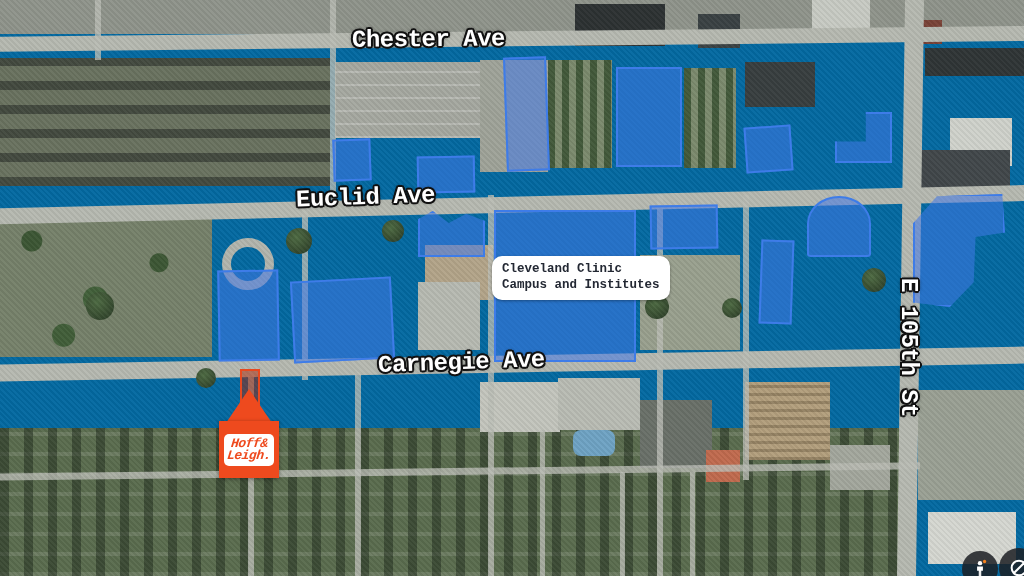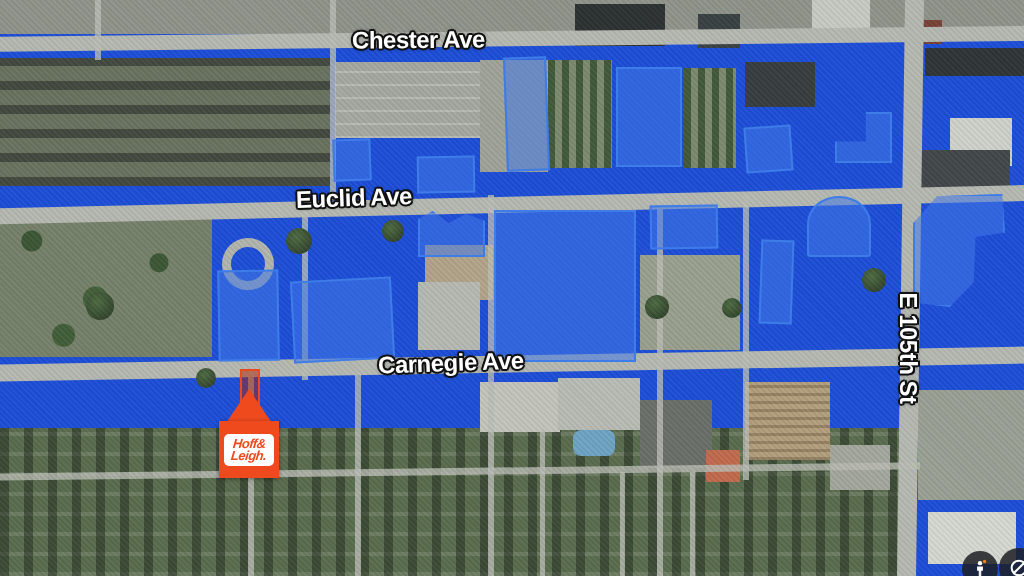--- a/index.html
+++ b/index.html
@@ -1,19 +1,19 @@
 <!DOCTYPE html>
 <html style="--brand: #ee4a1e;"><head>
 <meta charset="utf-8">
 <style>
   html,body{margin:0;padding:0;}
   #map{
     position:relative; width:1024px; height:576px; overflow:hidden;
-    background:#1d4ed8;
-    font-family:Liberation Sans, sans-serif;
+    background:#0369a1;
+    font-family:Liberation Mono, monospace;
   }
   .patch{position:absolute;}
   .tree{position:absolute;border-radius:50%;background:radial-gradient(circle at 40% 35%, #4e6b43, #32452c 75%);}
   .road{position:absolute;background:#b6b9b1;}
   .road.minor{background:rgba(186,189,181,0.8);}
   .grain{position:absolute;inset:0;pointer-events:none;
     background-image:repeating-linear-gradient(45deg, rgba(255,255,255,0.03) 0 2px, rgba(0,0,0,0.05) 2px 4px);}
   .hl{position:absolute;box-sizing:border-box;}
   .street-label{
     position:absolute;font-weight:700;color:#fff;white-space:nowrap;letter-spacing:-0.5px;
@@ -129,20 +129,24 @@
   <div id="marker">
     <div id="marker-pointer"></div>
     <div id="marker-square">
       <div id="marker-plate">
         <div class="marker-line">Hoff&amp;</div>
         <div class="marker-line">Leigh.</div>
       </div>
     </div>
   </div>
 
+  <div id="info-label">
+    <div class="info-line">Cleveland Clinic</div>
+    <div class="info-line">Campus and Institutes</div>
+  </div>
 
   <div class="ctl" id="pegman-button">
     <span style="display:flex;">
       <svg width="20" height="20" viewBox="0 0 24 24">
         <circle cx="12" cy="5" r="2.6" fill="#fff"></circle>
         <path d="M8.5 9 h7 v5 h-2 v7 h-1.4 v-6 h-0.2 v6 H10.5 v-7 h-2 z" fill="#fff"></path>
         <circle cx="17.5" cy="3" r="2" fill="#f5821f"></circle>
       </svg>
     </span>
   </div>

